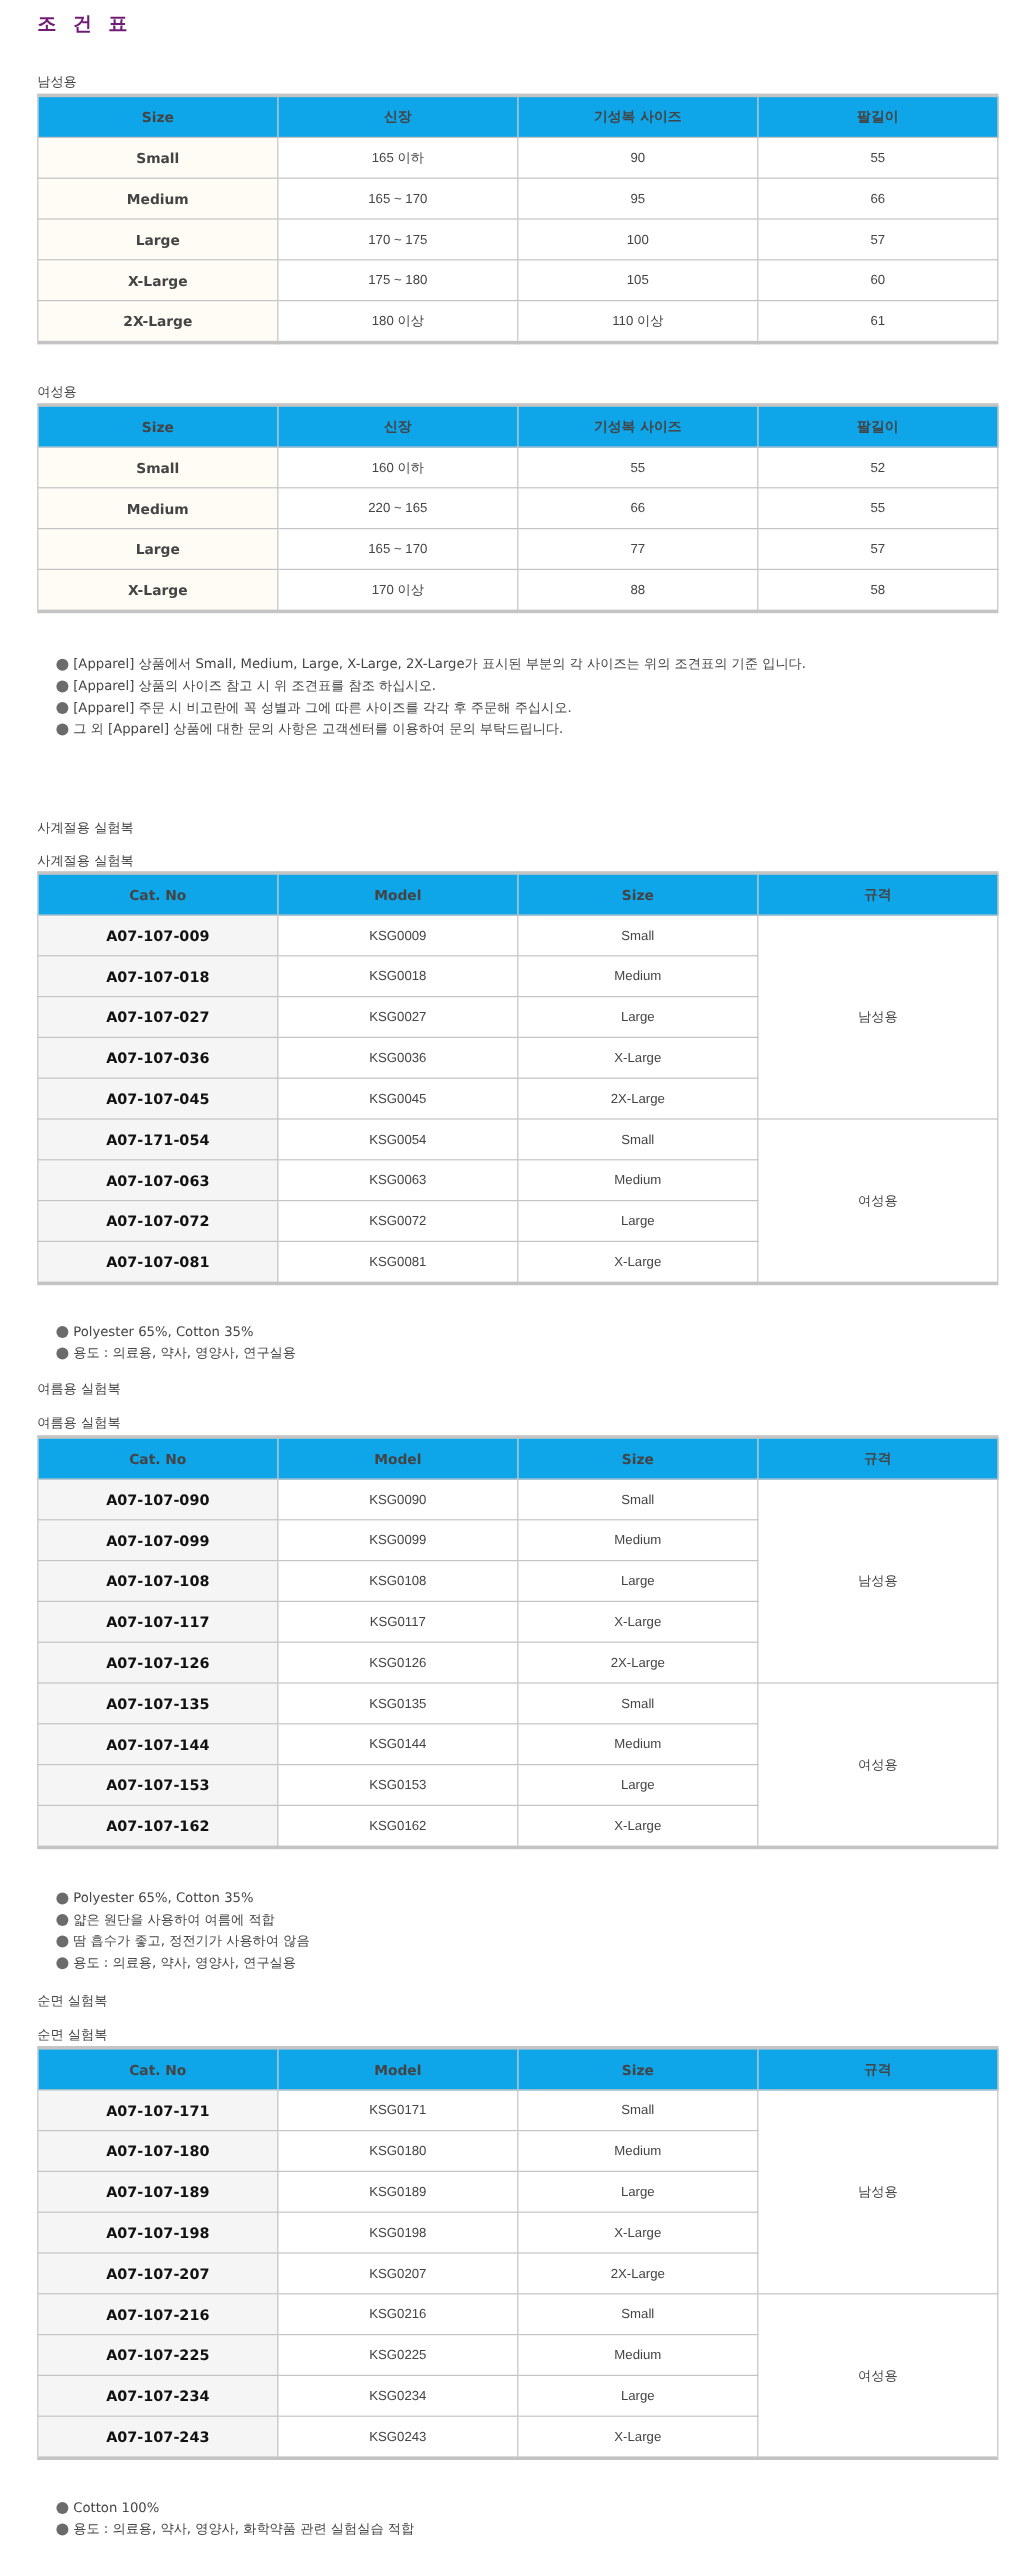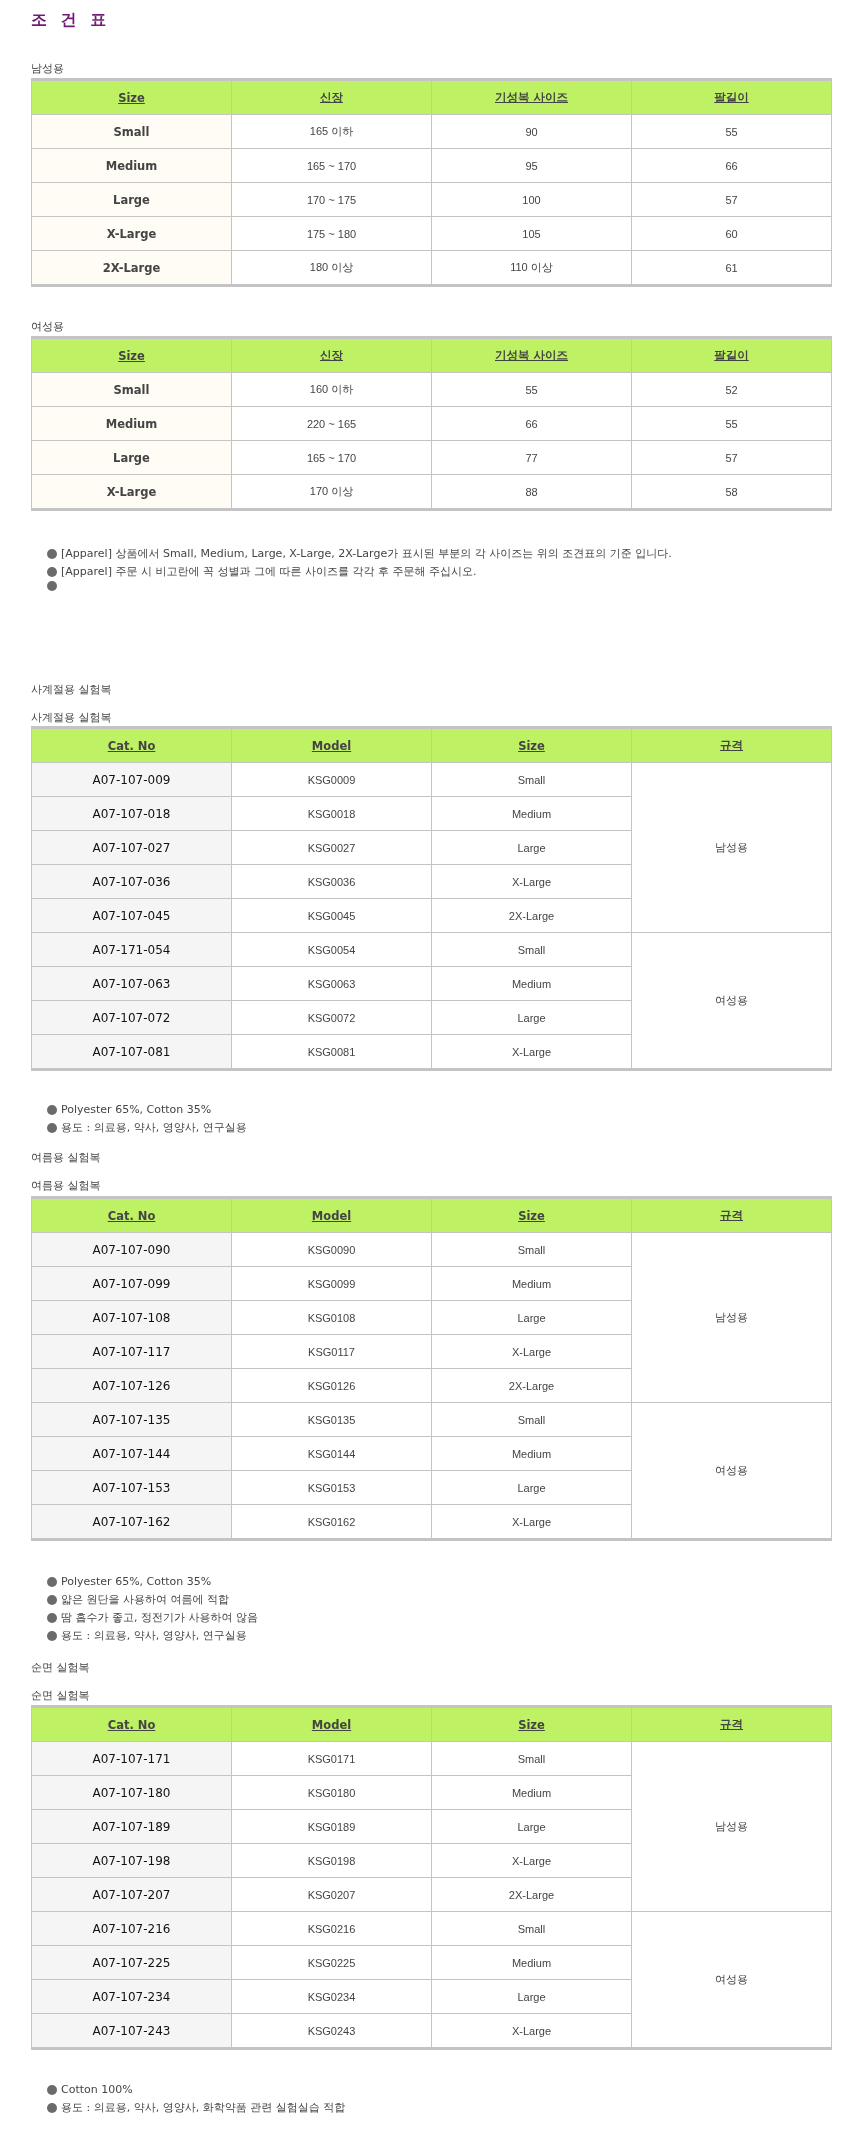--- a/index.html
+++ b/index.html
@@ -31,35 +31,34 @@
   table.grid td, table.grid th {
     border: 1px solid #c4c4c4;
     text-align: center;
     vertical-align: middle;
     height: 33px;
     padding: 0;
     font-size: 11px;
     color: #333;
   }
   table.grid th {
-    background: #bef264;
+    background: #0ea5e9;
     font-weight: bold;
     color: #444;
     font-size: 11.5px;
-    text-decoration: underline;
   }
   table.grid td.rowhead {
     background: #fffcf6;
     font-weight: bold;
     color: #444;
     font-size: 11.5px;
   }
   table.grid td.catno {
     background: #f5f5f5;
-    font-weight: normal;
+    font-weight: bold;
     color: #111;
     font-size: 12px;
   }
   table.grid td.val { font-family: "Liberation Sans", sans-serif; color: #444; font-size: 11px; }
   ul.notes {
     position: absolute; left: 31px;
     margin: 16px; padding: 0; list-style: none;
   }
   ul.notes li {
     font-size: 11px; color: #444; line-height: 18px;
@@ -166,24 +165,29 @@
 </tbody>
   </table>
 
 <ul class="notes" style="top:529px;">
   <li>
       <span class="bullet"></span>
       <span>[Apparel] 상품에서 Small, Medium, Large, X-Large, 2X-Large가 표시된 부분의 각 사이즈는 위의 조견표의 기준 입니다.</span>
     </li>
   <li>
       <span class="bullet"></span>
+      <span>[Apparel] 상품의 사이즈 참고 시 위 조견표를 참조 하십시오.</span>
+    </li>
+  <li>
+      <span class="bullet"></span>
       <span>[Apparel] 주문 시 비고란에 꼭 성별과 그에 따른 사이즈를 각각 후 주문해 주십시오.</span>
     </li>
   <li>
       <span class="bullet"></span>
+      <span>그 외 [Apparel] 상품에 대한 문의 사항은 고객센터를 이용하여 문의 부탁드립니다.</span>
     </li>
 </ul>
 
 <div class="cap" style="top:683px;">사계절용 실험복</div>
 <div class="cap" style="top:711px;">사계절용 실험복</div>
 <table class="grid" style="top:726px;">
   <colgroup>
       <col style="width:200px">
       <col style="width:200px">
       <col style="width:200px">

